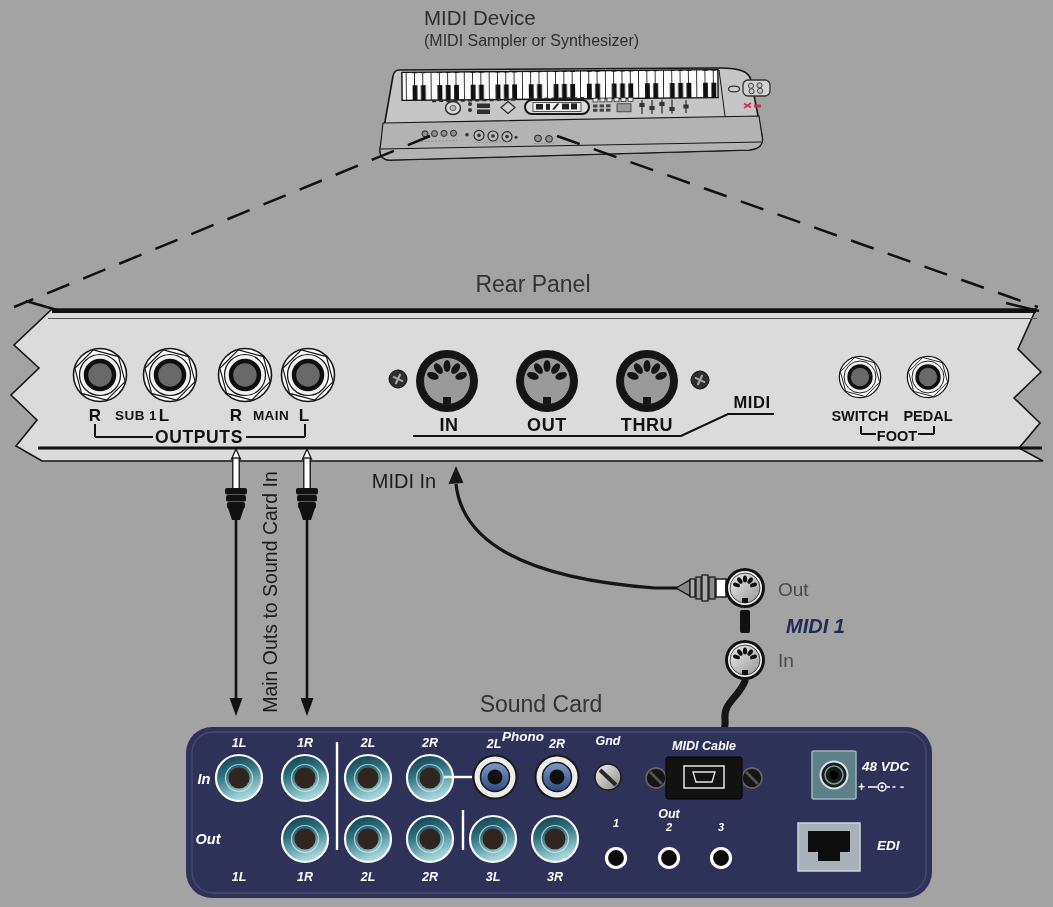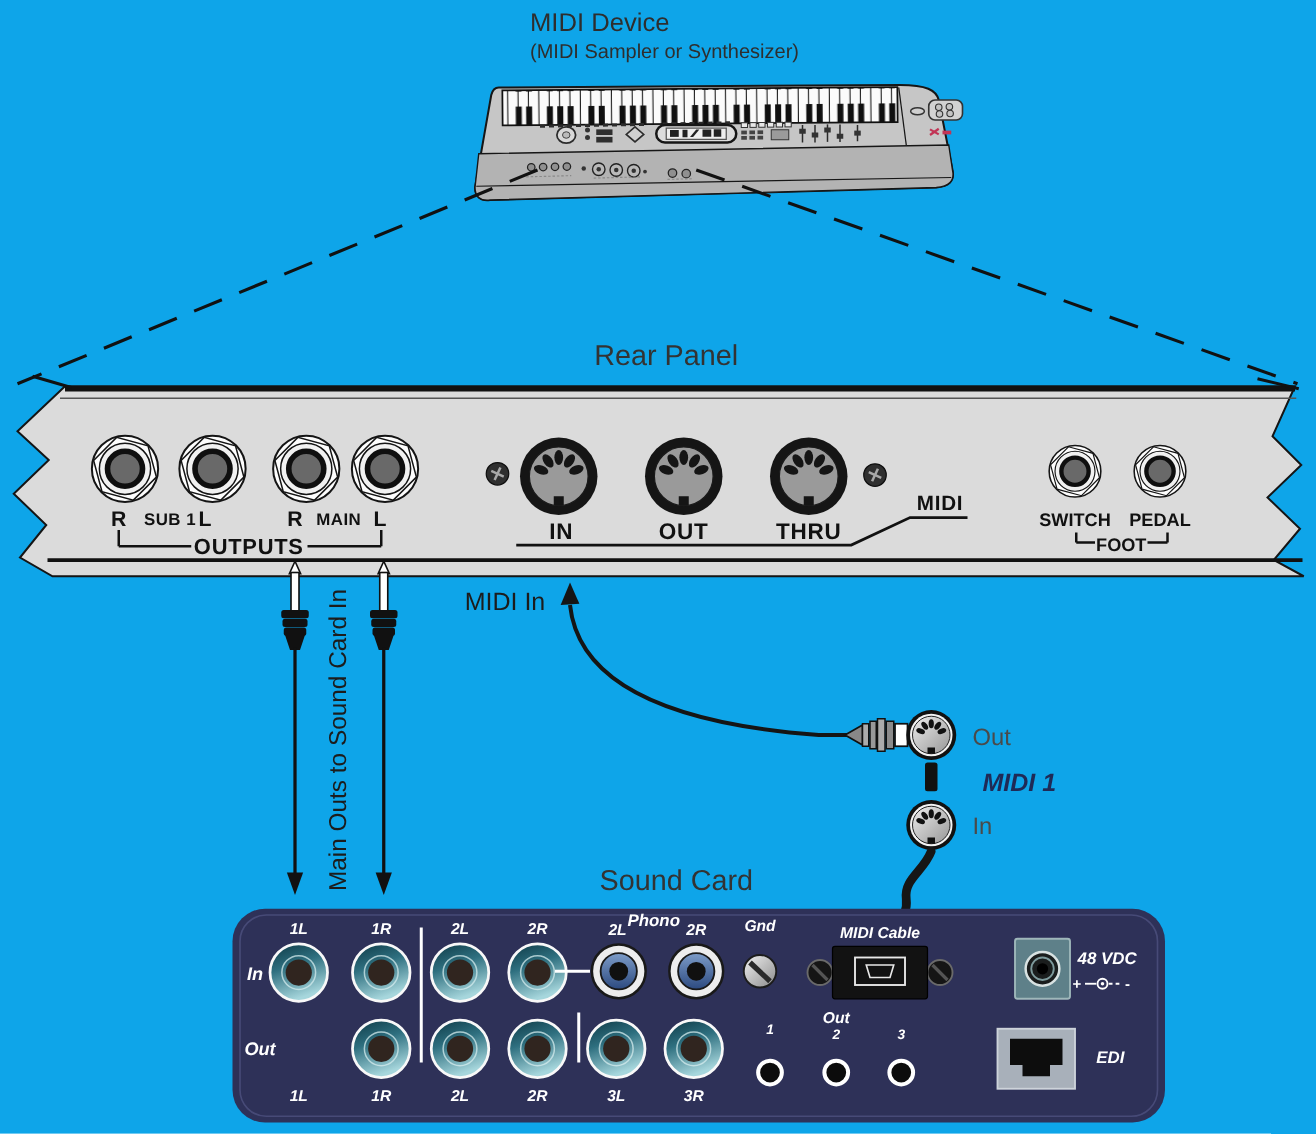--- a/index.html
+++ b/index.html
@@ -1,16 +1,16 @@
 <!DOCTYPE html>
 <html><head>
 <meta charset="utf-8">
 <style>
   html,body{margin:0;padding:0;background:#fff;}
-  #stage{position:relative;width:1053px;height:907px;background:#0ea5e9;overflow:hidden;}
+  #stage{position:relative;width:1053px;height:907px;background:#a3a3a3;overflow:hidden;}
   text{font-family:"Liberation Sans",sans-serif;}
   .tt-title{font-size:20.5px;fill:#2e2e2e;}
   .tt-sub{font-size:16px;fill:#2e2e2e;}
   .heading{font-size:23px;fill:#333333;}
   .pl{font-size:17px;font-weight:bold;fill:#111;}
   .pls{font-size:13.5px;font-weight:bold;fill:#111;letter-spacing:.4px;}
   .plg{font-size:17.5px;font-weight:bold;fill:#111;letter-spacing:.6px;}
   .dinl{font-size:18px;font-weight:bold;fill:#111;letter-spacing:.6px;}
   .footl{font-size:14.5px;font-weight:bold;fill:#111;}
   .midig{font-size:16.5px;font-weight:bold;fill:#111;letter-spacing:.6px;}

